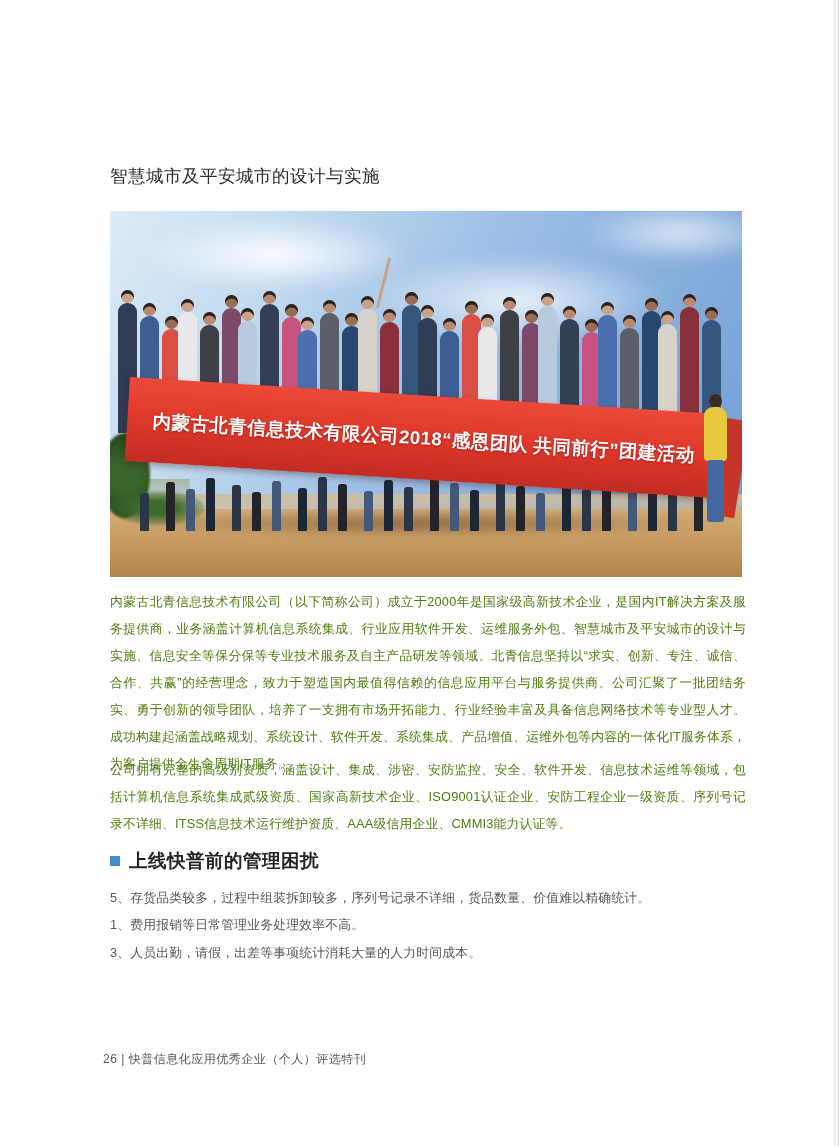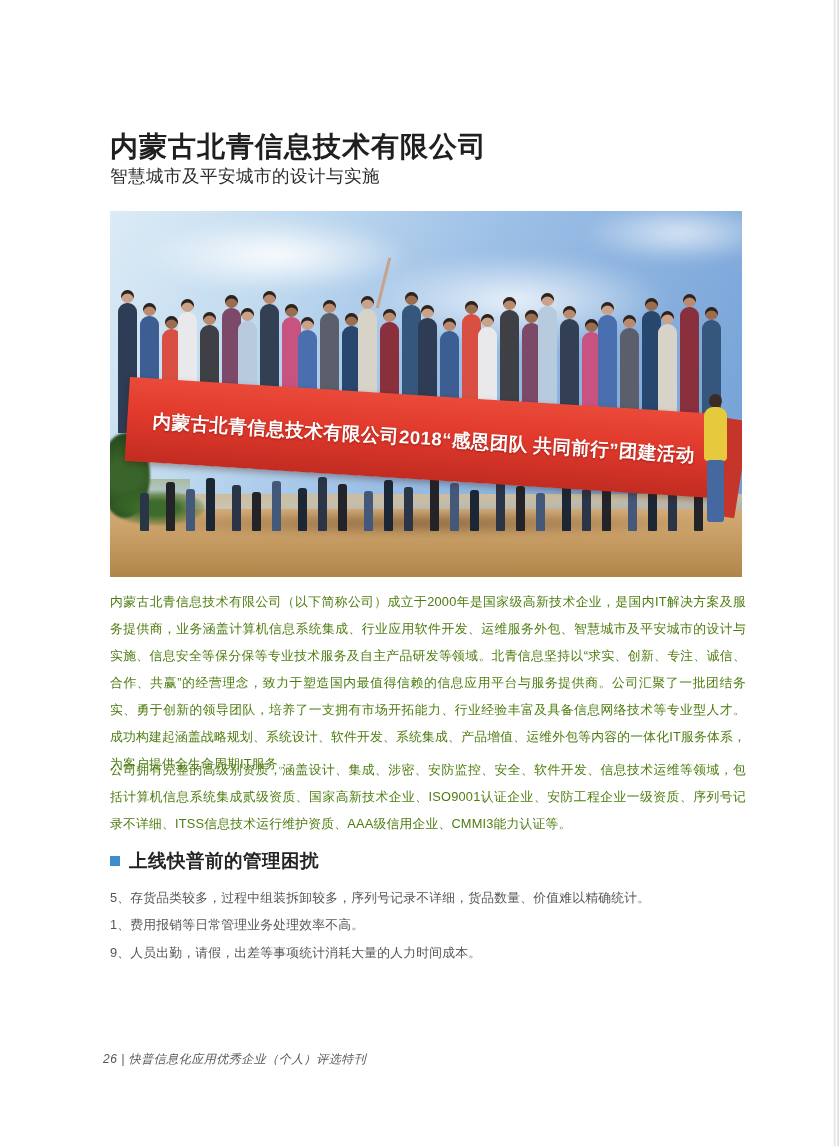--- a/index.html
+++ b/index.html
@@ -98,29 +98,28 @@
   .section-bullet{ width:10px; height:10px; background:var(--bullet-color,#3e8ecc); margin-right:9px; margin-top:1px; }
   .section-heading{ font-size:18.5px; font-weight:700; color:#242427; letter-spacing:0.5px; }
 
   
   .pain-points-list{ position:absolute; left:110px; top:884px; width:640px; list-style:none; }
   .pain-point-item{ font-size:12.8px; line-height:27.4px; color:#565659; letter-spacing:0.2px; }
 
   
   .page-footer{
     position:absolute; left:103px; top:1051px;
-    font-size:12px; color:#595757; letter-spacing:0.5px;font-style:italic;
+    font-size:12px; color:#595757; letter-spacing:0.5px;
   }
 </style>
 </head>
 <body>
 
 <div class="page">
 
-  <h1 class="company-title">内蒙古北青信息技术有限公司</h1>
   <h2 class="award-subtitle">智慧城市及平安城市的设计与实施</h2>
 
   <div class="group-photo">
     <div class="sky"></div>
     <div class="cloud c1"></div>
     <div class="cloud c2"></div>
     <div class="cloud c3"></div>
     <div class="horizon-strip"></div>
     <div class="ground"></div>
     <div class="crowd-shadow"></div>
@@ -263,19 +262,19 @@
   <p class="body-paragraph para-2">公司拥有完整的高级别资质，涵盖设计、集成、涉密、安防监控、安全、软件开发、信息技术运维等领域，包括计算机信息系统集成贰级资质、国家高新技术企业、ISO9001认证企业、安防工程企业一级资质、序列号记录不详细、ITSS信息技术运行维护资质、AAA级信用企业、CMMI3能力认证等。</p>
 
   <div class="section-heading-row">
     <span class="section-bullet"></span>
     <span class="section-heading">上线快普前的管理困扰</span>
   </div>
 
   <ol class="pain-points-list">
     <li class="pain-point-item">5、存货品类较多，过程中组装拆卸较多，序列号记录不详细，货品数量、价值难以精确统计。</li>
     <li class="pain-point-item">1、费用报销等日常管理业务处理效率不高。</li>
-    <li class="pain-point-item">9、人员出勤，请假，出差等事项统计消耗大量的人力时间成本。</li>
+    <li class="pain-point-item">3、人员出勤，请假，出差等事项统计消耗大量的人力时间成本。</li>
   </ol>
 
   <div class="page-footer">26 | 快普信息化应用优秀企业（个人）评选特刊</div>
 
   <div class="page-right-edge"></div>
 </div>
 
 </body></html>

